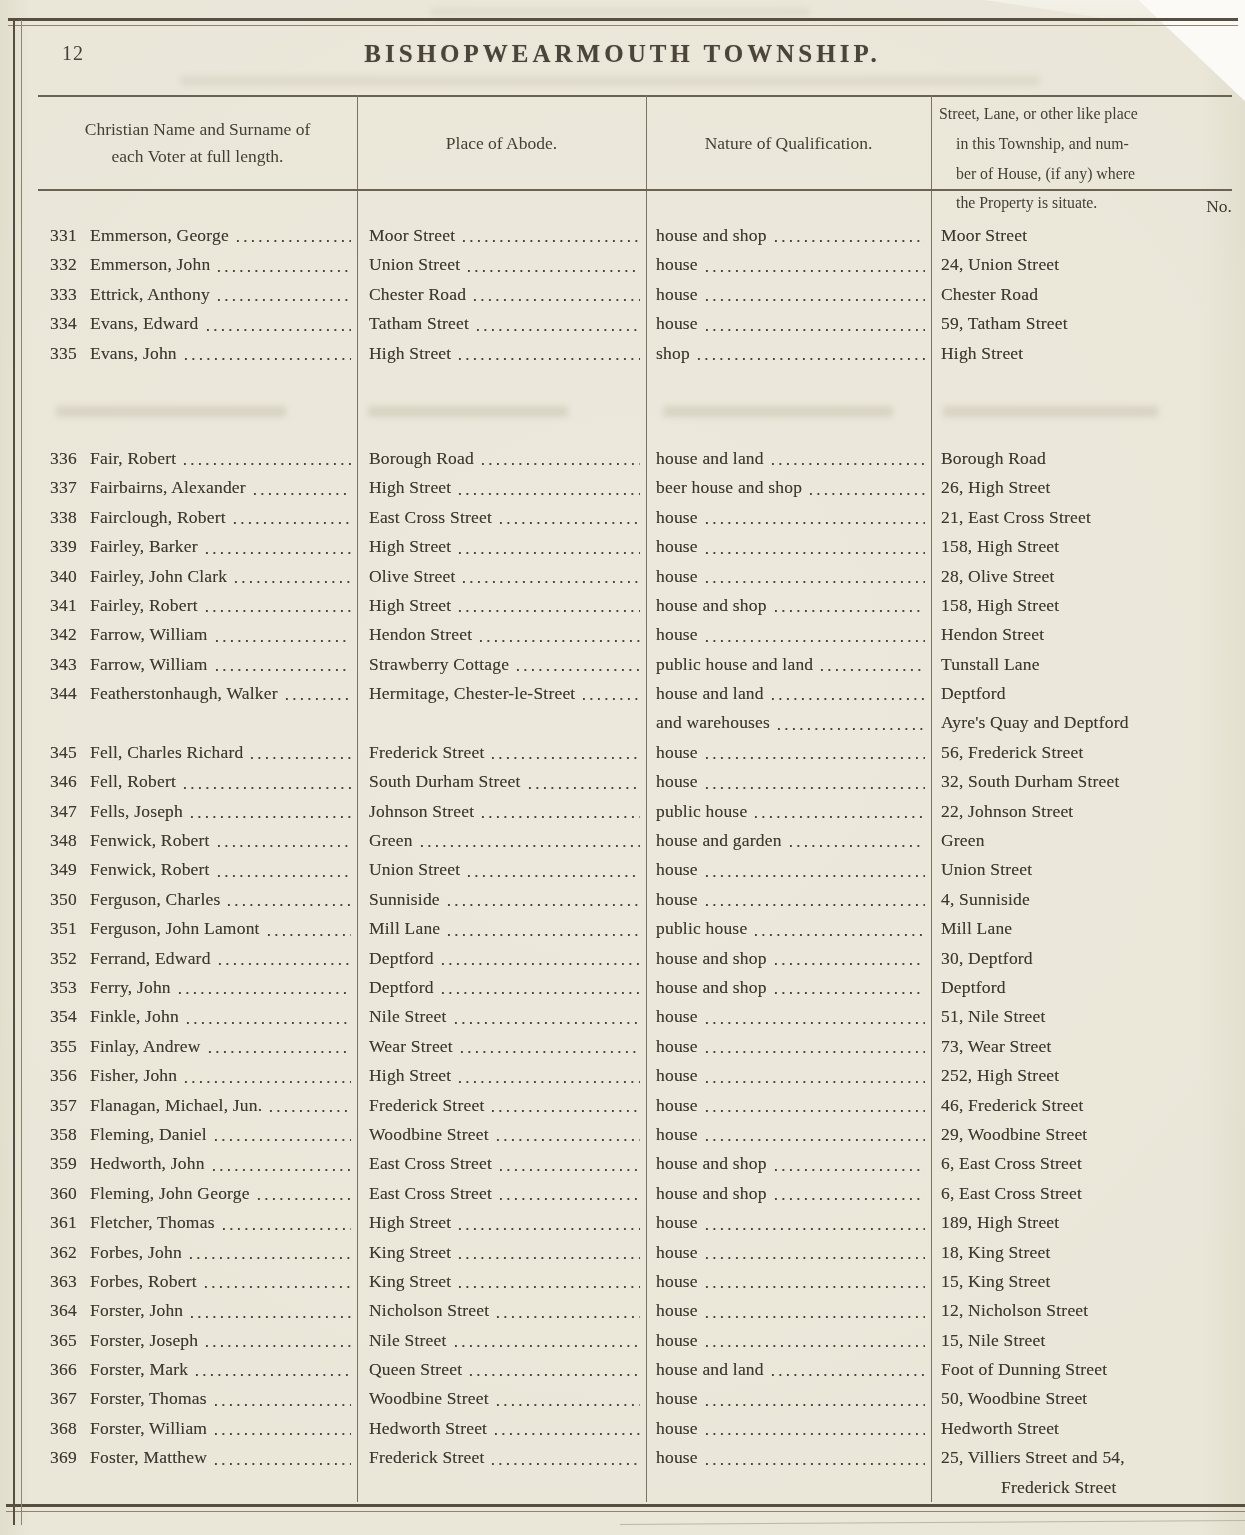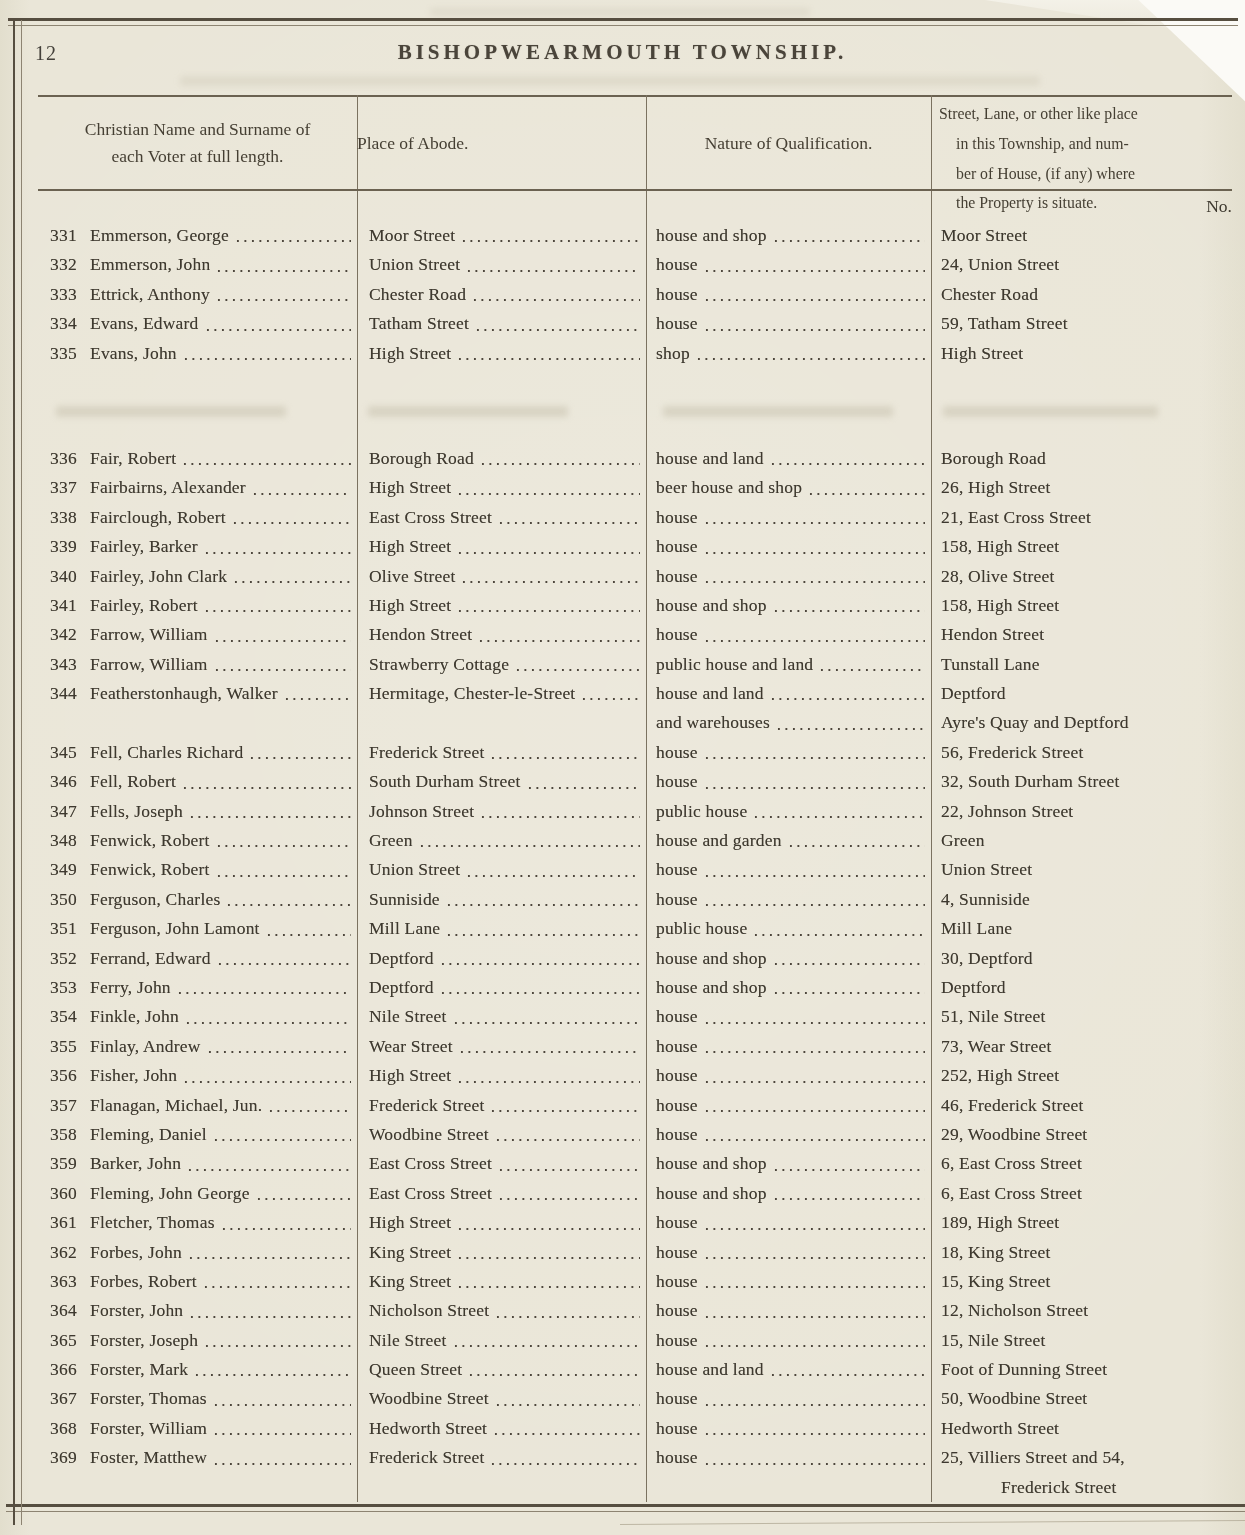--- a/index.html
+++ b/index.html
@@ -18,43 +18,43 @@
   
   .rule{position:absolute;background:#564e40;}
   .top-rule-1{left:8px;top:18px;width:1230px;height:3px;}
   .top-rule-2{left:8px;top:25px;width:1230px;height:1px;background:#8d8472;}
   .bottom-rule-1{left:6px;top:1504px;width:1239px;height:3px;}
   .bottom-rule-2{left:6px;top:1511px;width:1239px;height:1px;background:#8d8472;}
   .left-rule-1{left:13px;top:20px;width:2px;height:1505px;}
   .left-rule-2{left:21px;top:20px;width:1px;height:1505px;background:#8d8472;}
   .stack-line{position:absolute;left:620px;top:1522px;width:625px;height:1px;background:#bdb6a3;transform:rotate(-0.35deg);}
 
-  .page-number{position:absolute;left:35px;top:42px;font-size:20px;letter-spacing:1px;color:#44403a;}
+  .page-number{position:absolute;left:62px;top:42px;font-size:20px;letter-spacing:1px;color:#44403a;}
   .page-title{position:absolute;left:0;top:40px;width:1245px;text-align:center;
-    font-size:21px;font-weight:bold;letter-spacing:4px;color:#4a443a;
+    font-size:25px;font-weight:bold;letter-spacing:4px;color:#4a443a;
     text-shadow:0 0 1px rgba(74,68,58,0.35);}
 
   
   .ghost-bar{position:absolute;background:#c9c3b0;opacity:.55;filter:blur(3px);border-radius:2px;}
   .g-top{left:180px;top:76px;width:860px;height:10px;opacity:.35;}
   .g-title{left:430px;top:8px;width:380px;height:8px;opacity:.3;}
 
   
   .table{position:absolute;left:38px;top:95px;width:1194px;height:1408px;}
   .table-top-rule,.header-bottom-rule{position:absolute;left:0;width:1194px;height:2px;background:#6b6251;}
   .table-top-rule{top:0;}
   .header-bottom-rule{top:94px;}
   .col-div{position:absolute;top:0;width:1px;height:1407px;background:#7b7260;}
   .cd1{left:319px;} .cd2{left:608px;} .cd3{left:893px;}
 
   .thead{position:absolute;left:0;top:2px;height:92px;width:1194px;display:flex;
     color:#453f33;}
   .hc{display:flex;flex-direction:column;justify-content:center;box-sizing:border-box;}
   .hc1{width:319px;text-align:center;font-size:17.5px;line-height:1.55;}
-  .hc2{width:289px;text-align:left;font-size:17.5px;}
+  .hc2{width:289px;text-align:center;font-size:17.5px;}
   .hc3{width:285px;text-align:center;font-size:17.5px;}
   .hc4{width:301px;font-size:15.8px;line-height:1.38;padding:8px 2px 0 8px;justify-content:flex-start;padding-top:6px;}
   .hc4 .hline{display:block;}
   .hc4 .hline.ind{padding-left:17px;margin-top:8px;}
 
   .tbody{position:absolute;left:0;top:96px;width:1194px;}
   .no-row{height:30px;line-height:30px;font-size:17.5px;padding-left:12px;color:#3e392f;text-align:right;}
   .row{display:flex;height:29.4px;line-height:29.4px;font-size:17.5px;
     text-shadow:0 0 0.6px rgba(62,57,47,0.45);letter-spacing:0.2px;}
   .cell{display:flex;box-sizing:border-box;min-width:0;}
@@ -648,21 +648,21 @@
             <span class="txt">house</span>
             <div class="leader"></div>
           </div>
           <div class="cell c4">
             <span class="txt">29, Woodbine Street</span>
           </div>
         </div>
         <div class="row">
           <div class="cell c1">
             <span class="no">359</span>
-            <span class="nm">Barker, John</span>
+            <span class="nm">Hedworth, John</span>
             <div class="leader"></div>
           </div>
           <div class="cell c2">
             <span class="txt">East Cross Street</span>
             <div class="leader"></div>
           </div>
           <div class="cell c3">
             <span class="txt">house and shop</span>
             <div class="leader"></div>
           </div>

